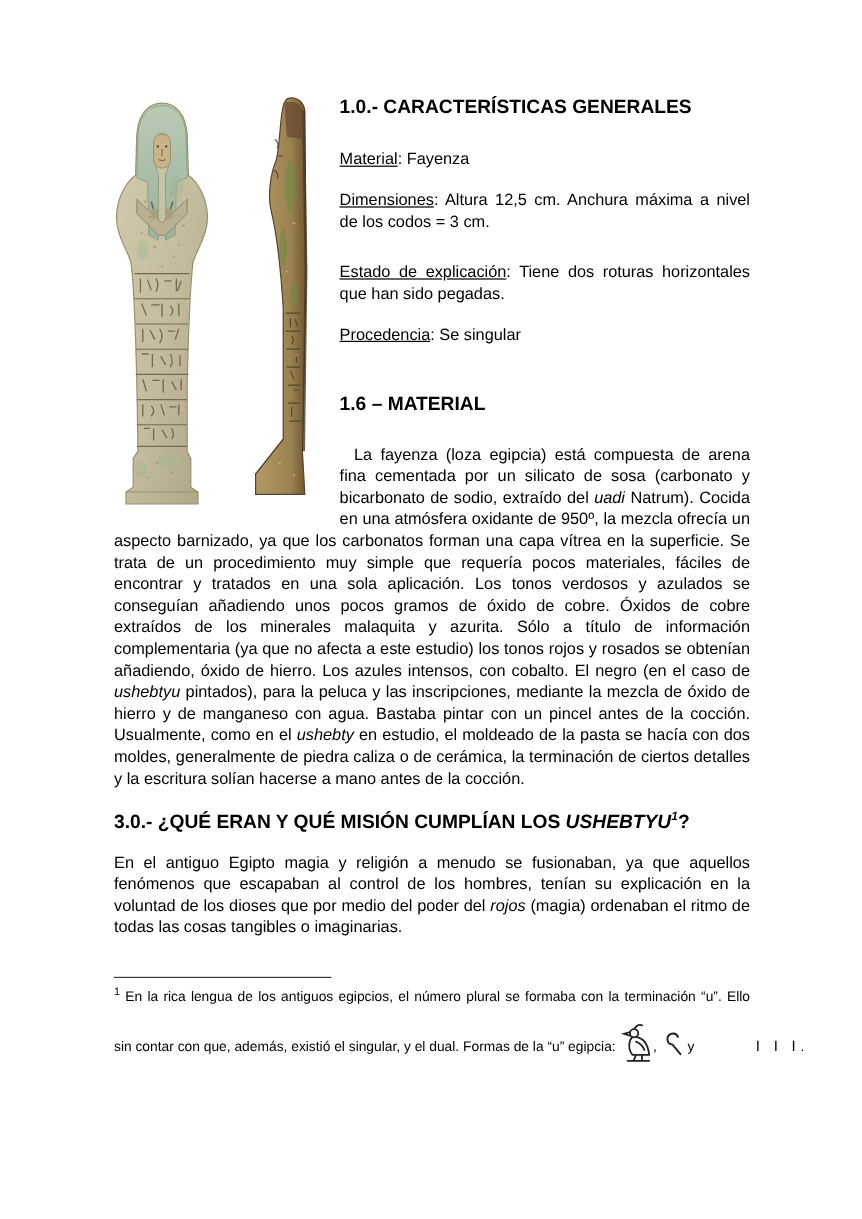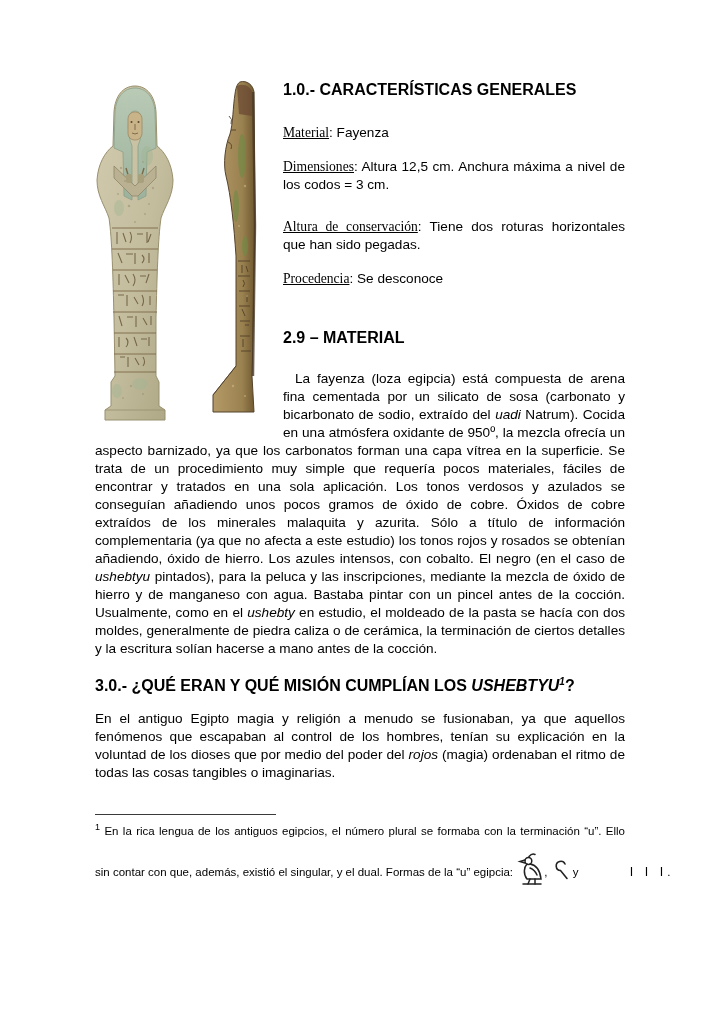--- a/index.html
+++ b/index.html
@@ -15,21 +15,21 @@
     float:left;width:178px;height:352px;
     margin:-4px 20px 6px -10px;
     display:flex;gap:24px;align-items:flex-start;justify-content:flex-start;
   }
   h1{font-size:16px;line-height:20px;font-weight:bold;margin:0;}
   .h1-sec1{margin-bottom:24px;}
   .h1-sec2{margin-top:40px;margin-bottom:22px;}
   .h1-sec3{margin-top:18px;margin-bottom:14px;clear:none;}
   .field{margin:0 0 16px 0;text-align:justify;}
   .field.mb24{margin-bottom:24px;}
-  .field .lbl{text-decoration:underline;font-family:Liberation Serif, serif;}
+  .field .lbl{text-decoration:underline;}
   .para{margin:0;text-align:justify;}
   .para-indent{text-indent:12px;}
   .it{font-style:italic;}
   sup{font-size:9px;line-height:0;}
   .h1-sec3 sup{font-size:10px;font-style:italic;}
   .footnote{margin-top:32px;font-size:11.5px;line-height:15px;}
   .fn-rule{width:181px;border:none;border-top:1.5px solid #3a3a3a;margin:0 0 9px 0;}
   .fn-line1{text-align:justify;text-align-last:justify;margin:0;}
   .fn-line2{margin:14px 0 0 0;white-space:nowrap;}
   .glyph{display:inline-block;vertical-align:-9px;margin:0 1px;}
@@ -137,25 +137,25 @@
     </svg>
   </div>
 
   <h1 class="h1-sec1">1.0.- CARACTERÍSTICAS GENERALES</h1>
 
   <p class="field"><span class="lbl">Material</span><span>: Fayenza</span></p>
 
   <p class="field mb24"><span class="lbl">Dimensiones</span><span>: Altura 12,5 cm. Anchura máxima a nivel de los codos = 3 cm.</span></p>
 
 
-  <p class="field"><span class="lbl">Altura de conservación</span><span>: Tiene dos roturas horizontales que han sido pegadas.</span></p>
+  <p class="field"><span class="lbl">Estado de explicación</span><span>: Tiene dos roturas horizontales que han sido pegadas.</span></p>
 
-  <p class="field"><span class="lbl">Procedencia</span><span>: Se desconoce</span></p>
+  <p class="field"><span class="lbl">Procedencia</span><span>: Se singular</span></p>
 
-  <h1 class="h1-sec2">2.9 – MATERIAL</h1>
+  <h1 class="h1-sec2">1.6 – MATERIAL</h1>
 
   <p class="para para-indent"><span>La fayenza (loza egipcia) está compuesta de arena fina cementada por un silicato de sosa (carbonato y bicarbonato de sodio, extraído del </span><span class="it">uadi</span><span> Natrum).  Cocida en una atmósfera oxidante de 950º, la mezcla ofrecía un aspecto barnizado, ya que los carbonatos forman una capa vítrea en la superficie. Se trata de un procedimiento muy simple que requería pocos materiales, fáciles de encontrar y tratados en una sola aplicación. Los tonos verdosos y azulados se conseguían añadiendo unos pocos gramos de óxido de cobre. Óxidos de cobre extraídos de los minerales malaquita y azurita. Sólo a título de información complementaria (ya que no afecta a este estudio) los tonos rojos y rosados se obtenían añadiendo, óxido de hierro. Los azules intensos, con cobalto. El negro (en el caso de </span><span class="it">ushebtyu</span><span> pintados), para la peluca y las inscripciones, mediante la mezcla de óxido de hierro y de manganeso con agua. Bastaba pintar con un pincel antes de la cocción. Usualmente, como en el </span><span class="it">ushebty</span><span> en estudio, el moldeado de la pasta se hacía con dos moldes, generalmente de piedra caliza o de cerámica, la terminación de ciertos detalles y la escritura solían hacerse a mano antes de la cocción.</span></p>
 
   <h1 class="h1-sec3"><span>3.0.- ¿QUÉ ERAN Y QUÉ MISIÓN CUMPLÍAN LOS </span><span class="it">USHEBTYU</span><sup>1</sup><span>?</span></h1>
 
   <p class="para"><span>En el antiguo Egipto magia y religión a menudo se fusionaban, ya que aquellos fenómenos que escapaban al control de los hombres, tenían su explicación en la voluntad de los dioses que por medio del poder del </span><span class="it">rojos</span><span> (magia) ordenaban el ritmo de todas las cosas tangibles o imaginarias.</span></p>
 
   <div class="footnote">
     <hr class="fn-rule">
     <p class="fn-line1"><sup>1</sup><span> En la rica lengua de los antiguos egipcios, el número plural se formaba con la terminación “u”. Ello</span></p>

